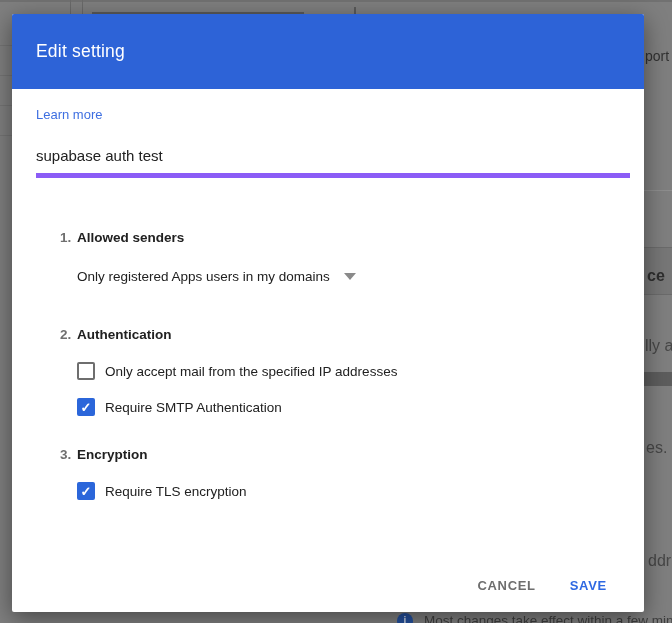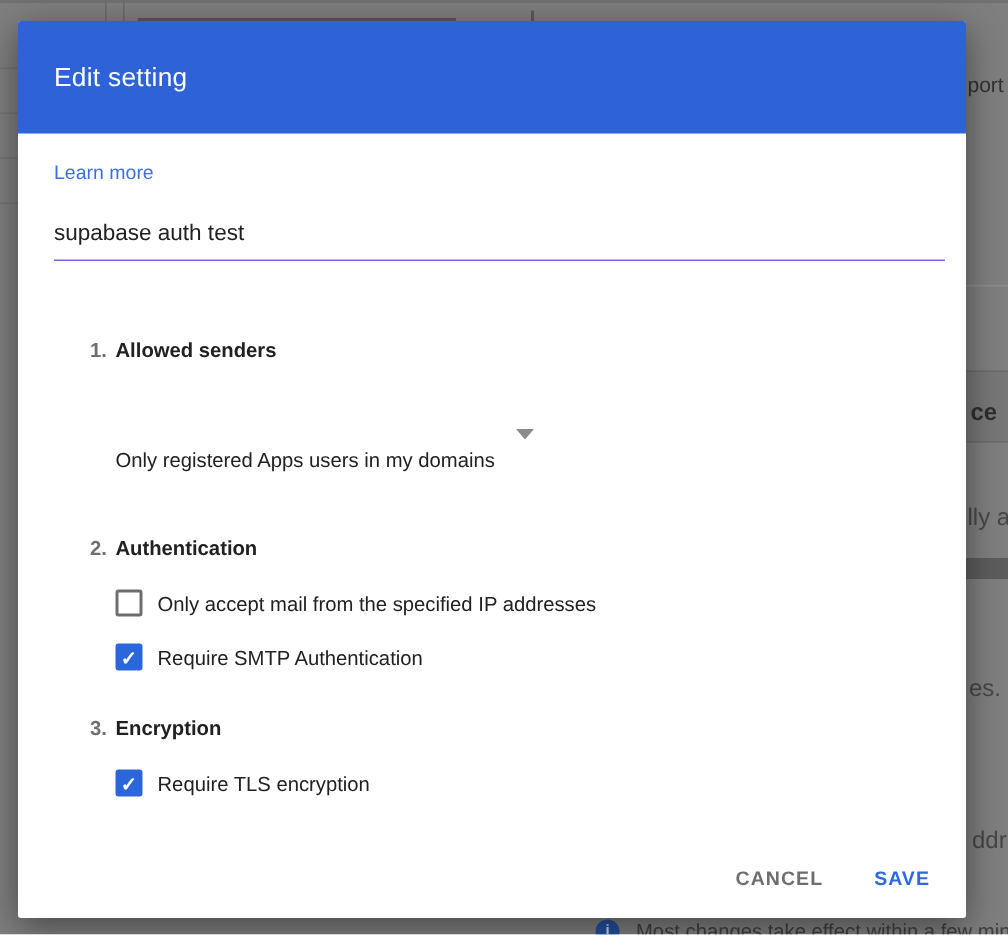--- a/index.html
+++ b/index.html
@@ -16,21 +16,21 @@
   .bg-topstrip { position:absolute; left:0; top:0; width:672px; height:2px; background:#717171; }
   .bg-band-header {
     position:absolute; left:644px; top:247px; width:28px; height:48px;
     background:#777777; border-top:1px solid #6b6b6b; border-bottom:1px solid #6b6b6b;
   }
   .bg-band-dark { position:absolute; left:644px; top:372px; width:28px; height:14px; background:#5d5d5d; }
   .bg-divider { position:absolute; left:644px; top:190px; width:28px; height:1px; background:#8e8e8e; }
   .frag-top-right { left:645px; top:48px; font-size:14px; color:#323232; }
   .frag-table-header { left:647px; top:267px; font-weight:bold; color:#2e2e2e; }
   .frag-row-mid { left:645px; top:337px; color:#474747; }
-  .frag-row-lower { left:646px; top:451px; color:#474747; }
+  .frag-row-lower { left:646px; top:439px; color:#474747; }
   .frag-row-bottom { left:648px; top:552px; color:#474747; }
   .footer-note { left:424px; top:613px; color:#3e3e3e; font-size:13.5px; }
   .info-icon {
     position:absolute; left:397px; top:613px; width:16px; height:16px;
     border-radius:50%; background:#24509e; color:#cfd8ea; font-size:10px;
     font-weight:bold; text-align:center; line-height:16px; font-style:normal;
   }
 
   
   .modal {
@@ -47,34 +47,34 @@
 
   .modal-body { padding:0 14px 0 24px; }
 
   .field-row {
     margin-top:18px; display:flex; justify-content:space-between; align-items:baseline;
   }
   .field-label { color:#454545; font-size:13px; }
   .learn-more { color:var(--link-blue,#3e6fe1); font-size:13px; text-decoration:none; cursor:pointer; }
 
   .text-input {
-    margin-top:25px; width:100%; border:none; border-bottom:1px solid #8b5cf6;
+    margin-top:25px; width:100%; border:none; border-bottom:5px solid #8b5cf6;
     padding:0 0 9px 0; font-size:15px; color:#212121; outline:none;
     font-family:"Liberation Sans", sans-serif; background:transparent;
   }
 
   .sections { margin-top:52px; padding-left:24px; }
   .section-title { font-size:13.5px; color:#212121;font-weight:bold; }
   .section-num { display:inline-block; width:17px; color:#6f6f6f; }
   .section-indent { margin-left:17px; }
 
   .dropdown {
     margin-top:24px; display:inline-flex; align-items:center; cursor:pointer;
   }
-  .dropdown-value { font-size:13.5px; color:#212121;margin-top:34px; }
+  .dropdown-value { font-size:13.5px; color:#212121; }
   .dropdown-arrow {
     margin-left:14px; width:0; height:0;
     border-left:6px solid transparent; border-right:6px solid transparent;
     border-top:7px solid #8a8a8a;
   }
 
   .sec-auth { margin-top:42px; }
   .sec-enc  { margin-top:31px; }
 
   .checkbox-row { display:flex; align-items:center; margin-top:20px; cursor:pointer; }
@@ -82,21 +82,21 @@
   .cb-box {
     width:18px; height:18px; border-radius:2px; flex:0 0 auto;
     border:2px solid #6e6e6e; background:#ffffff;
     display:flex; align-items:center; justify-content:center;
   }
   .cb-box.checked { border-color:var(--checkbox-blue,#2b66da); background:var(--checkbox-blue,#2b66da); }
   .cb-check { color:#ffffff; font-size:13px; font-weight:bold; line-height:1; }
   .cb-label { margin-left:10px; font-size:13.5px; color:#212121; }
 
   .actions {
-    position:absolute; right:24px; bottom:19px; display:flex; gap:34px; align-items:center;
+    position:absolute; right:37px; bottom:19px; display:flex; gap:34px; align-items:center;
   }
   .btn {
     background:none; border:none; cursor:pointer;
     font-family:"Liberation Sans", sans-serif;
     font-size:13px; font-weight:bold; letter-spacing:0.7px;
   }
   .btn-cancel { color:#6e6e6e; }
   .btn-save { color:var(--save-blue,#2e68e2); }
 </style>
 </head>

